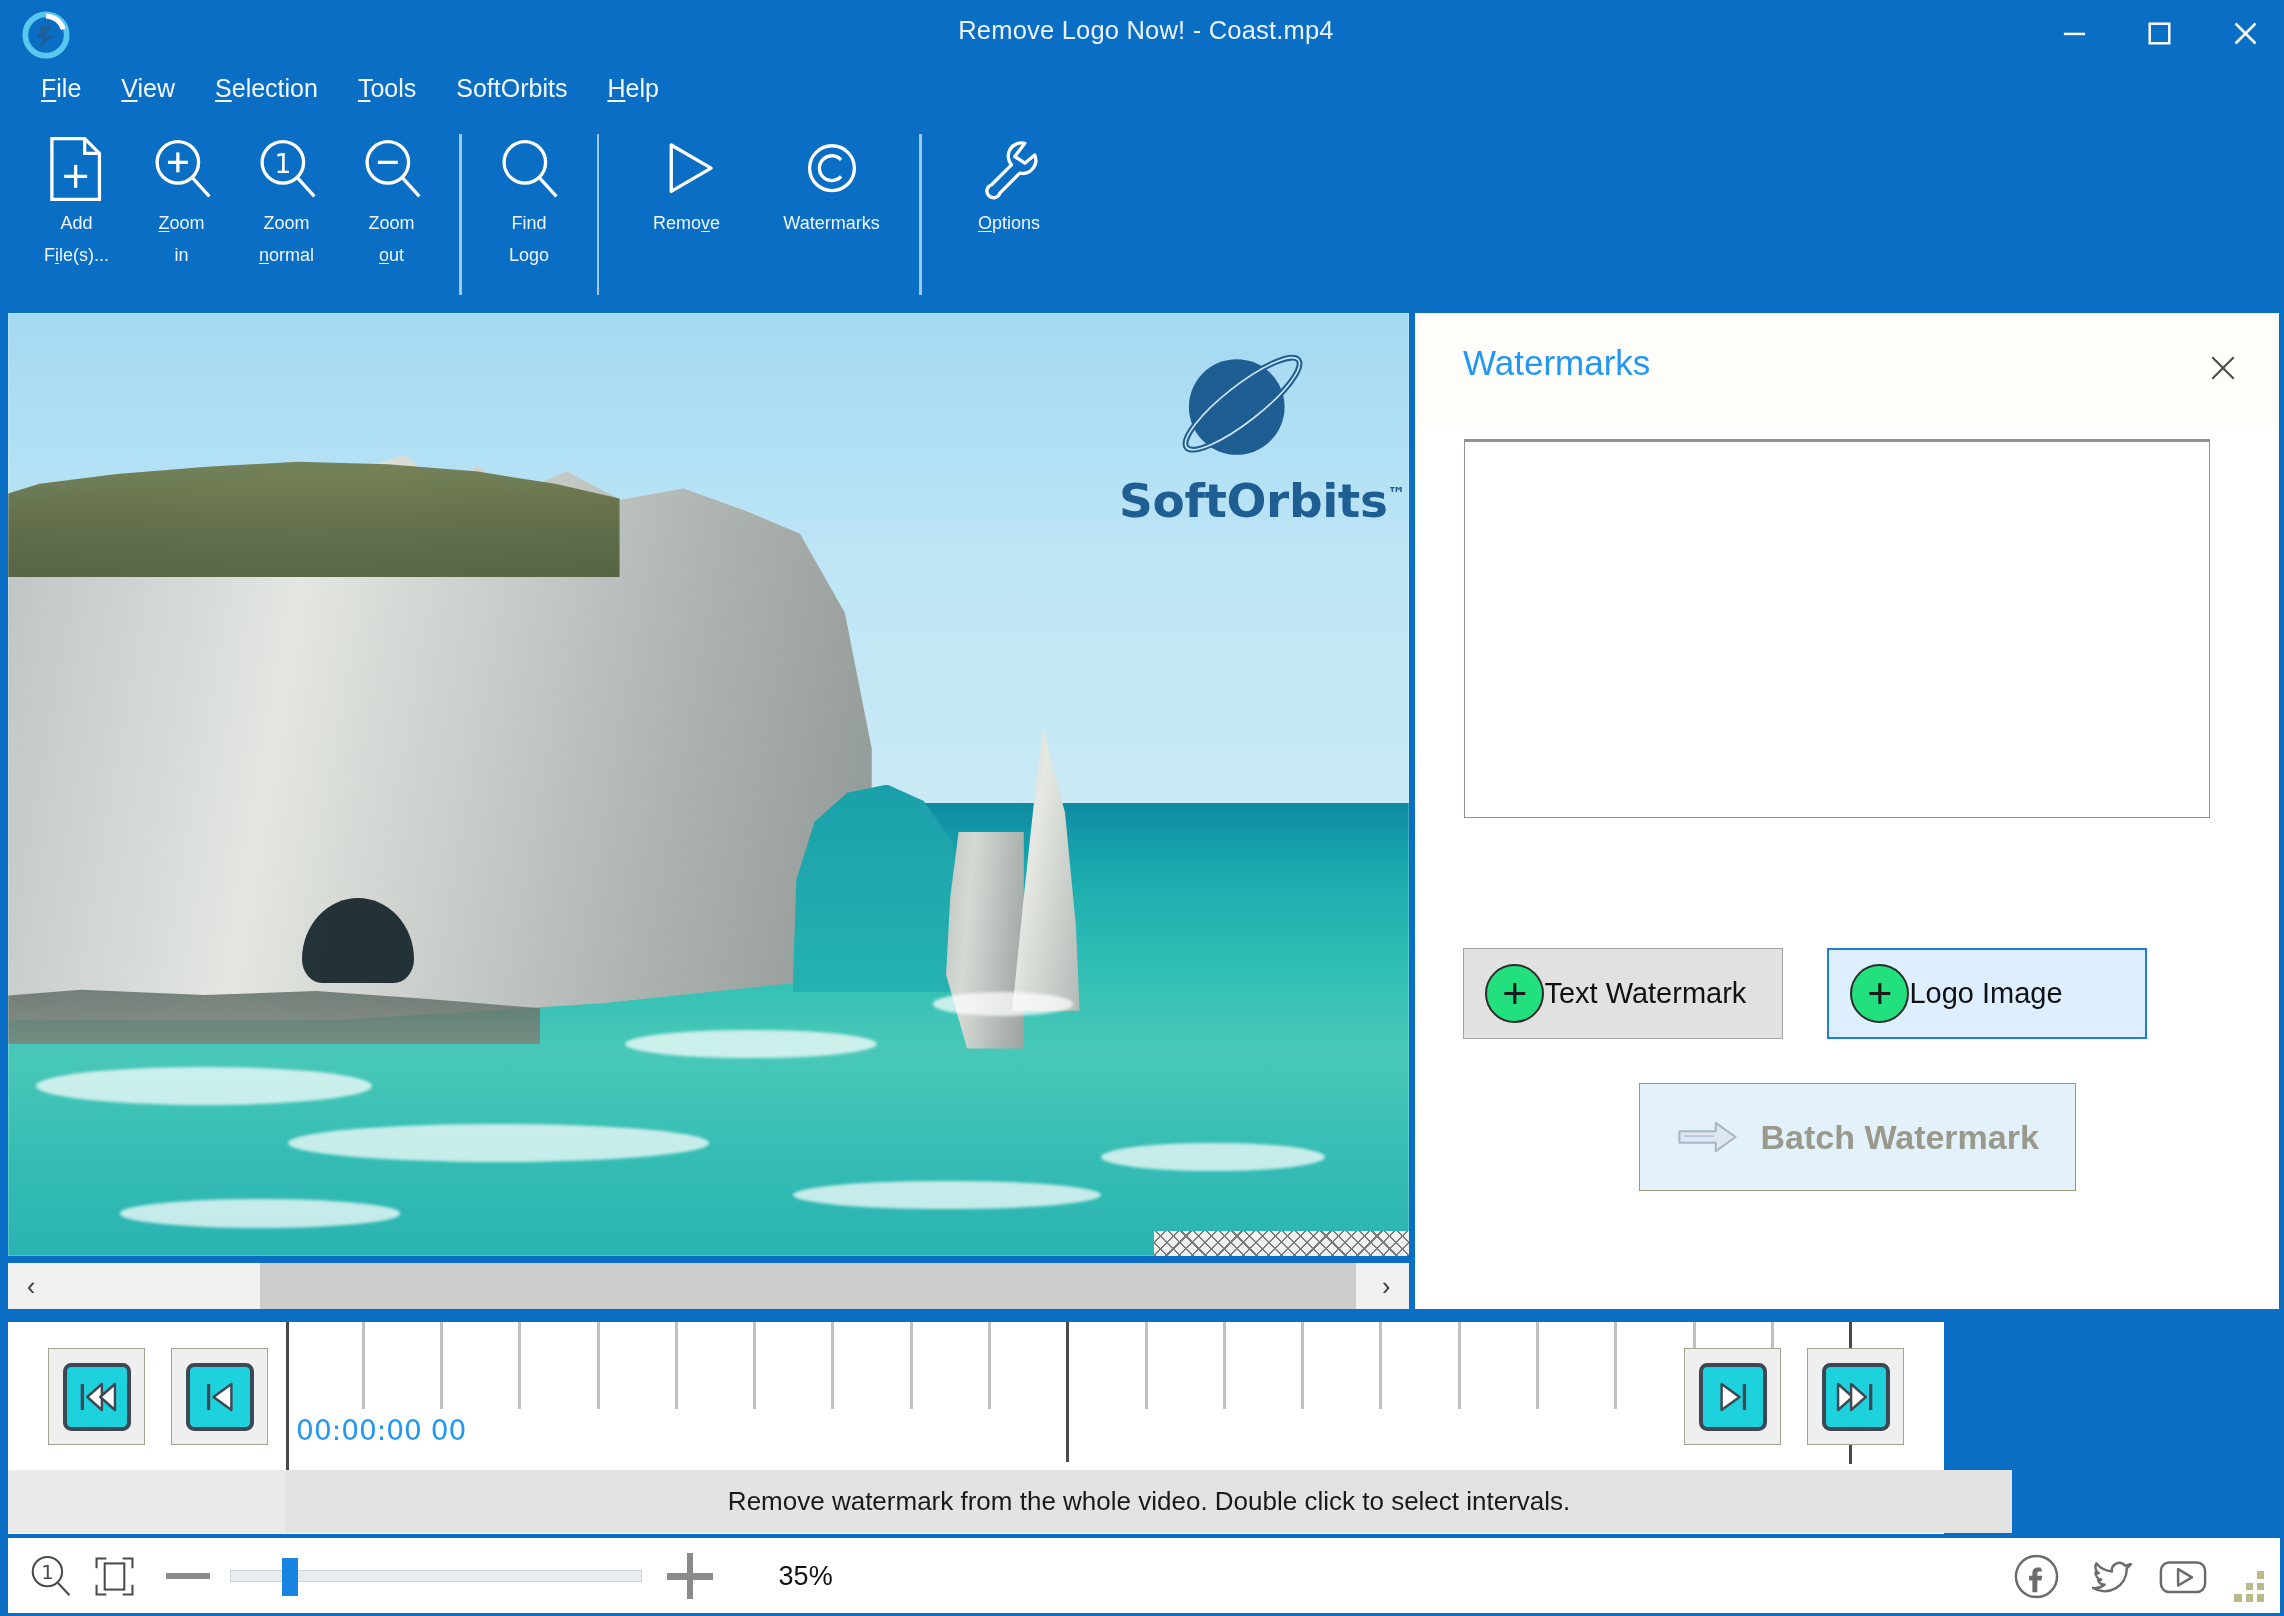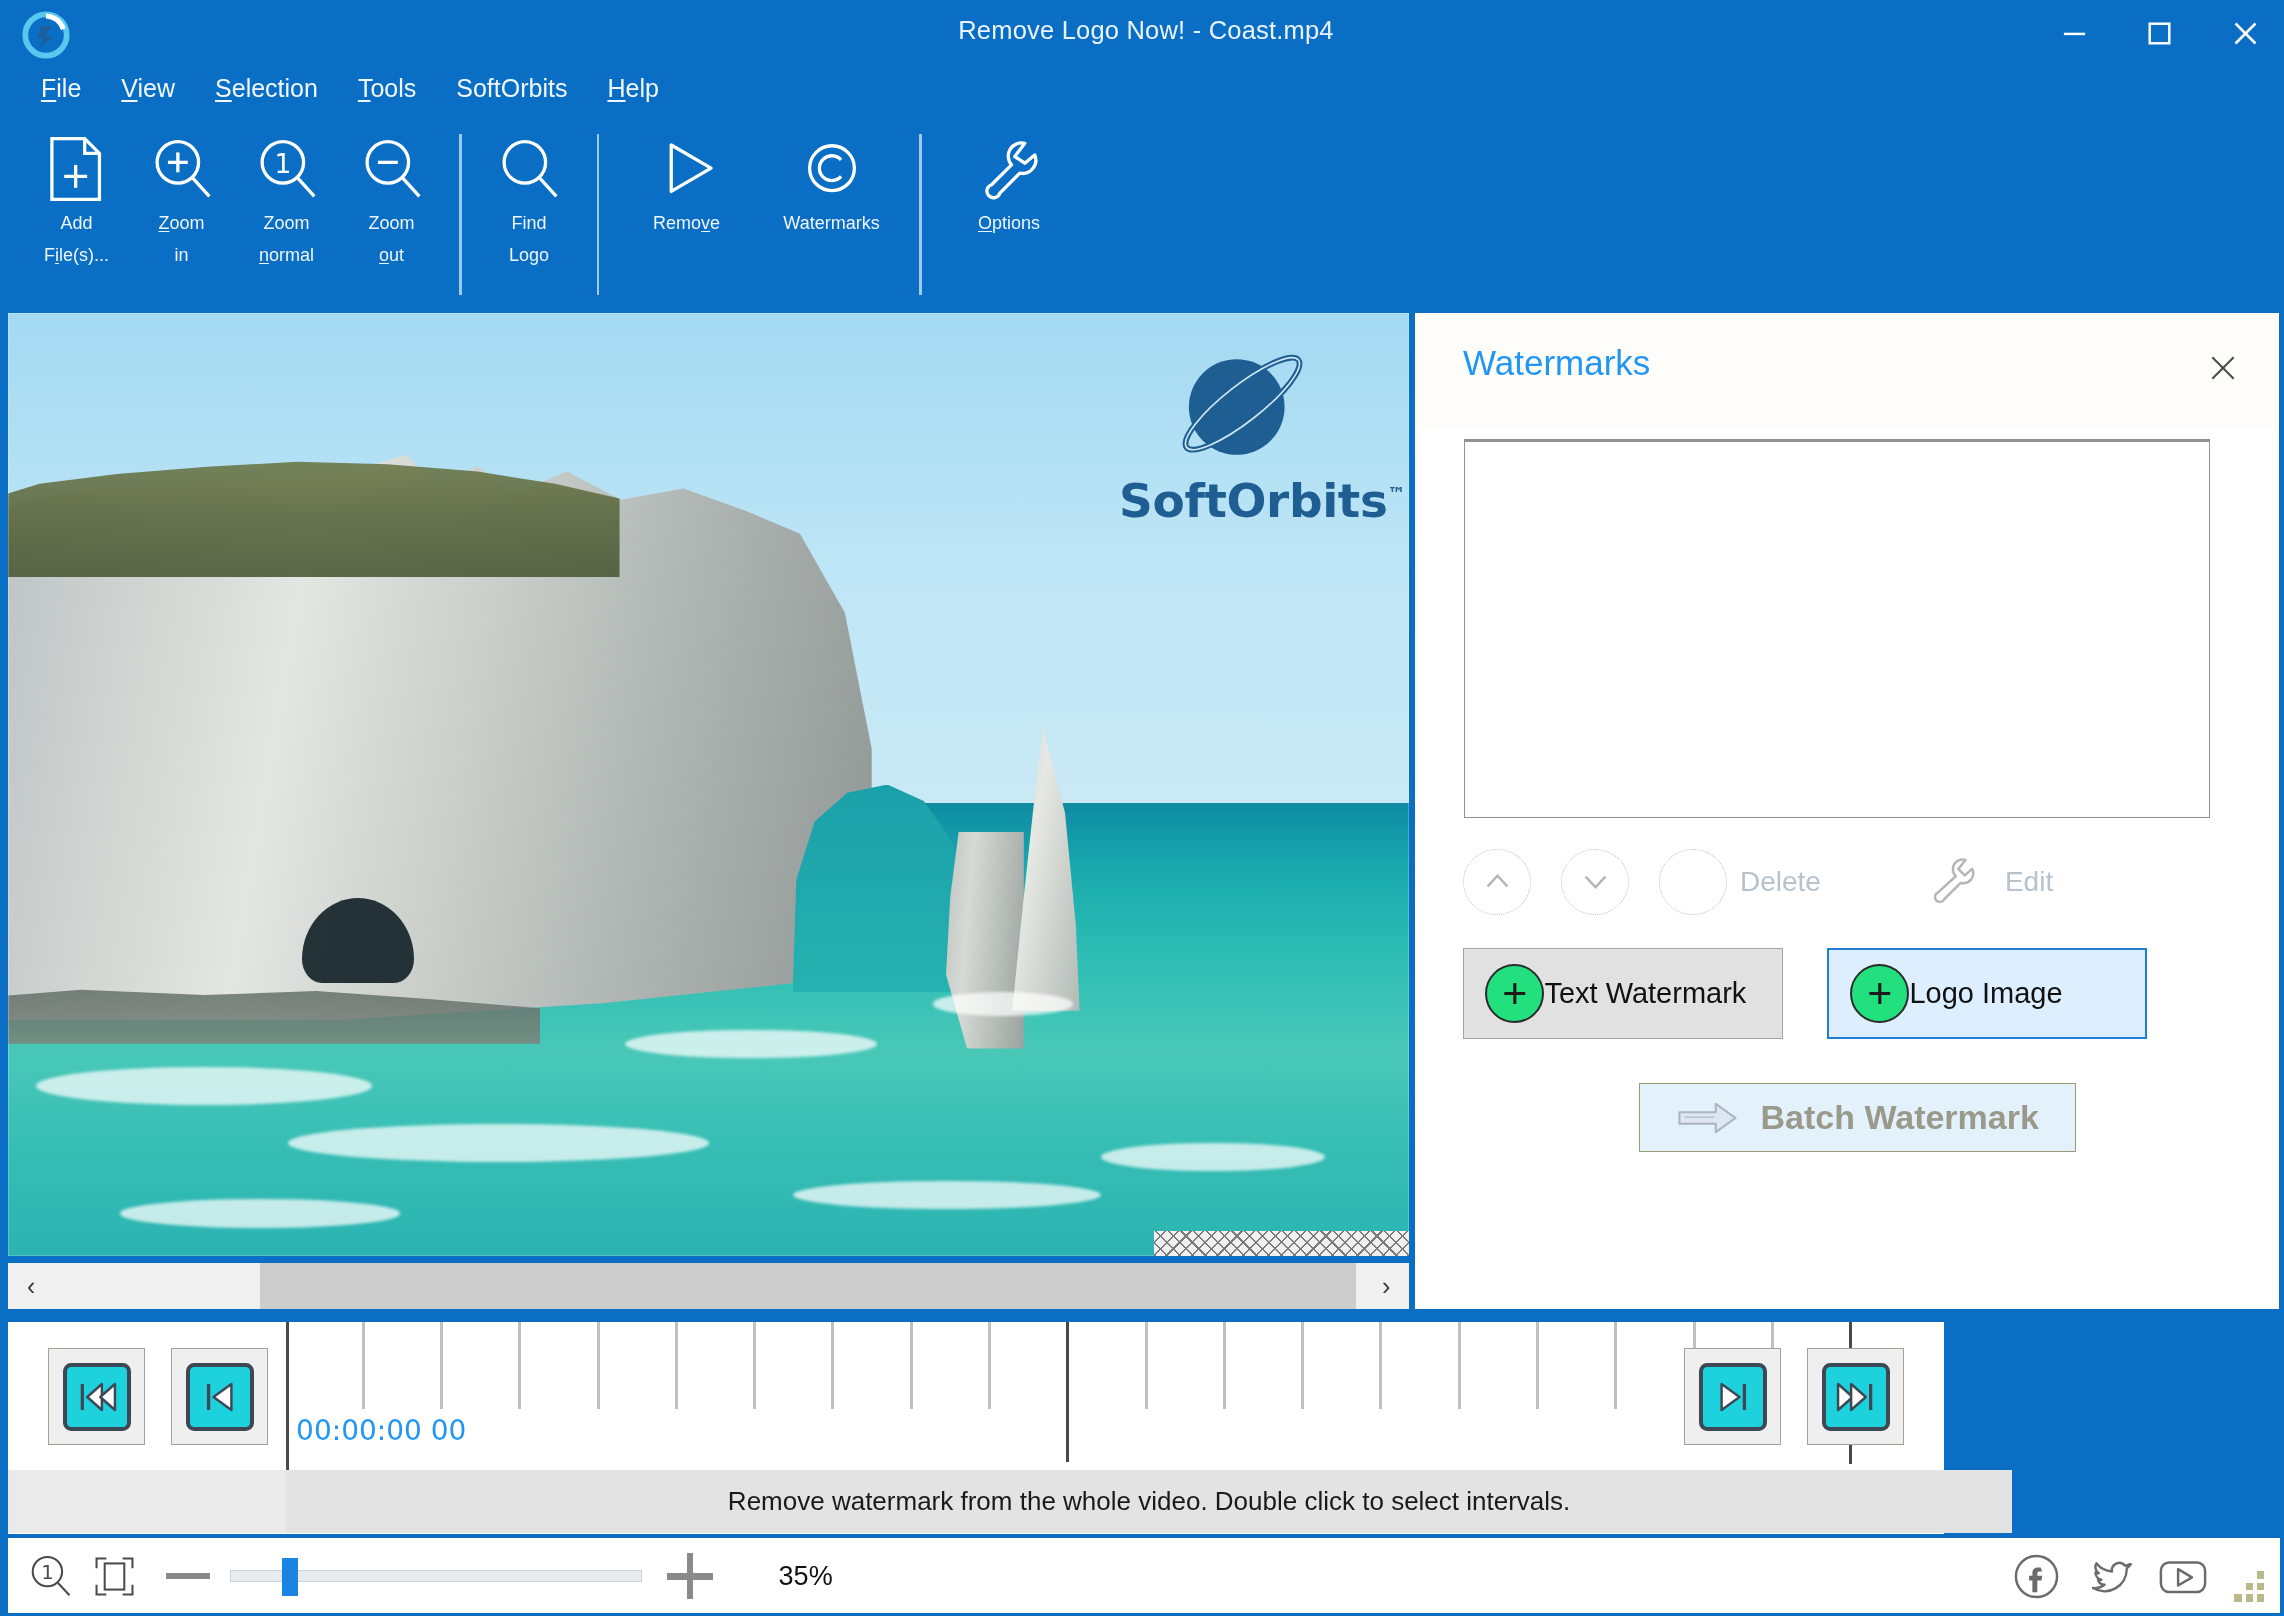--- a/index.html
+++ b/index.html
@@ -225,21 +225,21 @@
   .plus-circle {
     width: 59px; height: 59px; border-radius: 50%; background: #21e07d;
     border: 2.5px solid #2b2b2b;
     display: flex; align-items: center; justify-content: center; flex: none;
   }
   .plus-circle span { color: #1a1a1a; font-size: 43px; line-height: 38px; font-weight: 300; }
   .add-label { flex: 1; text-align: left; font-size: 29px; color: #111; }
 
   .batch-btn {
     position: absolute; left: 1636px - 1411px; top: 1079px - 309px;
-    left: 224px; top: 770px; width: 437px; height: 69px;
+    left: 224px; top: 770px; width: 437px; height: 108px;
     background: #e3f1fb; border: 1.6px solid #9a9a72;
     display: flex; align-items: center; justify-content: center; cursor: default;
   }
   .batch-label {
     font-size: 34px; font-weight: bold; color: #9a9a8c; margin-left: 21.4px;
   }
 
   
   .tl-wrap {
     position: absolute; left: 4.1px; top: 1318px; width: 1936px; height: 212px;
@@ -515,40 +515,20 @@
       <div class="rp-close">
         <svg width="28" height="28" viewBox="0 0 34 34">
           <line x1="4" y1="4" x2="30" y2="30" stroke="#4a4a4a" stroke-width="2.5"></line>
           <line x1="30" y1="4" x2="4" y2="30" stroke="#4a4a4a" stroke-width="2.5"></line>
         </svg>
       </div>
     </div>
 
     <div class="wm-list"></div>
 
-    <div class="wm-toolrow">
-      <div class="rnd-btn">
-        <svg width="33" height="33" viewBox="0 0 40 40">
-          <path d="M8 26 L20 13 L32 26" fill="none" stroke="#b5b5b5" stroke-width="3"></path>
-        </svg>
-      </div>
-      <div class="rnd-btn">
-        <svg width="33" height="33" viewBox="0 0 40 40">
-          <path d="M8 14 L20 27 L32 14" fill="none" stroke="#b5b5b5" stroke-width="3"></path>
-        </svg>
-      </div>
-      <div class="rnd-btn plain"></div>
-      <div class="tool-label">Delete</div>
-      <div class="wrench-btn">
-        <svg width="53" height="54" viewBox="0 0 64 66">
-          <path d="M48 6 a12 12 0 0 0 -12 20 L14 46 a6 6 0 1 0 8 8 L42 34 a12 12 0 0 0 14 -17 L47 25 L39 17 Z" fill="none" stroke="#b5b5b5" stroke-width="3" stroke-linejoin="round"></path>
-        </svg>
-      </div>
-      <div class="tool-label">Edit</div>
-    </div>
 
     <div class="wm-addrow">
       <div class="add-btn gray">
         <div class="plus-circle">
           <span>+</span>
         </div>
         <div class="add-label">Text Watermark</div>
       </div>
       <div class="add-btn blue">
         <div class="plus-circle">

